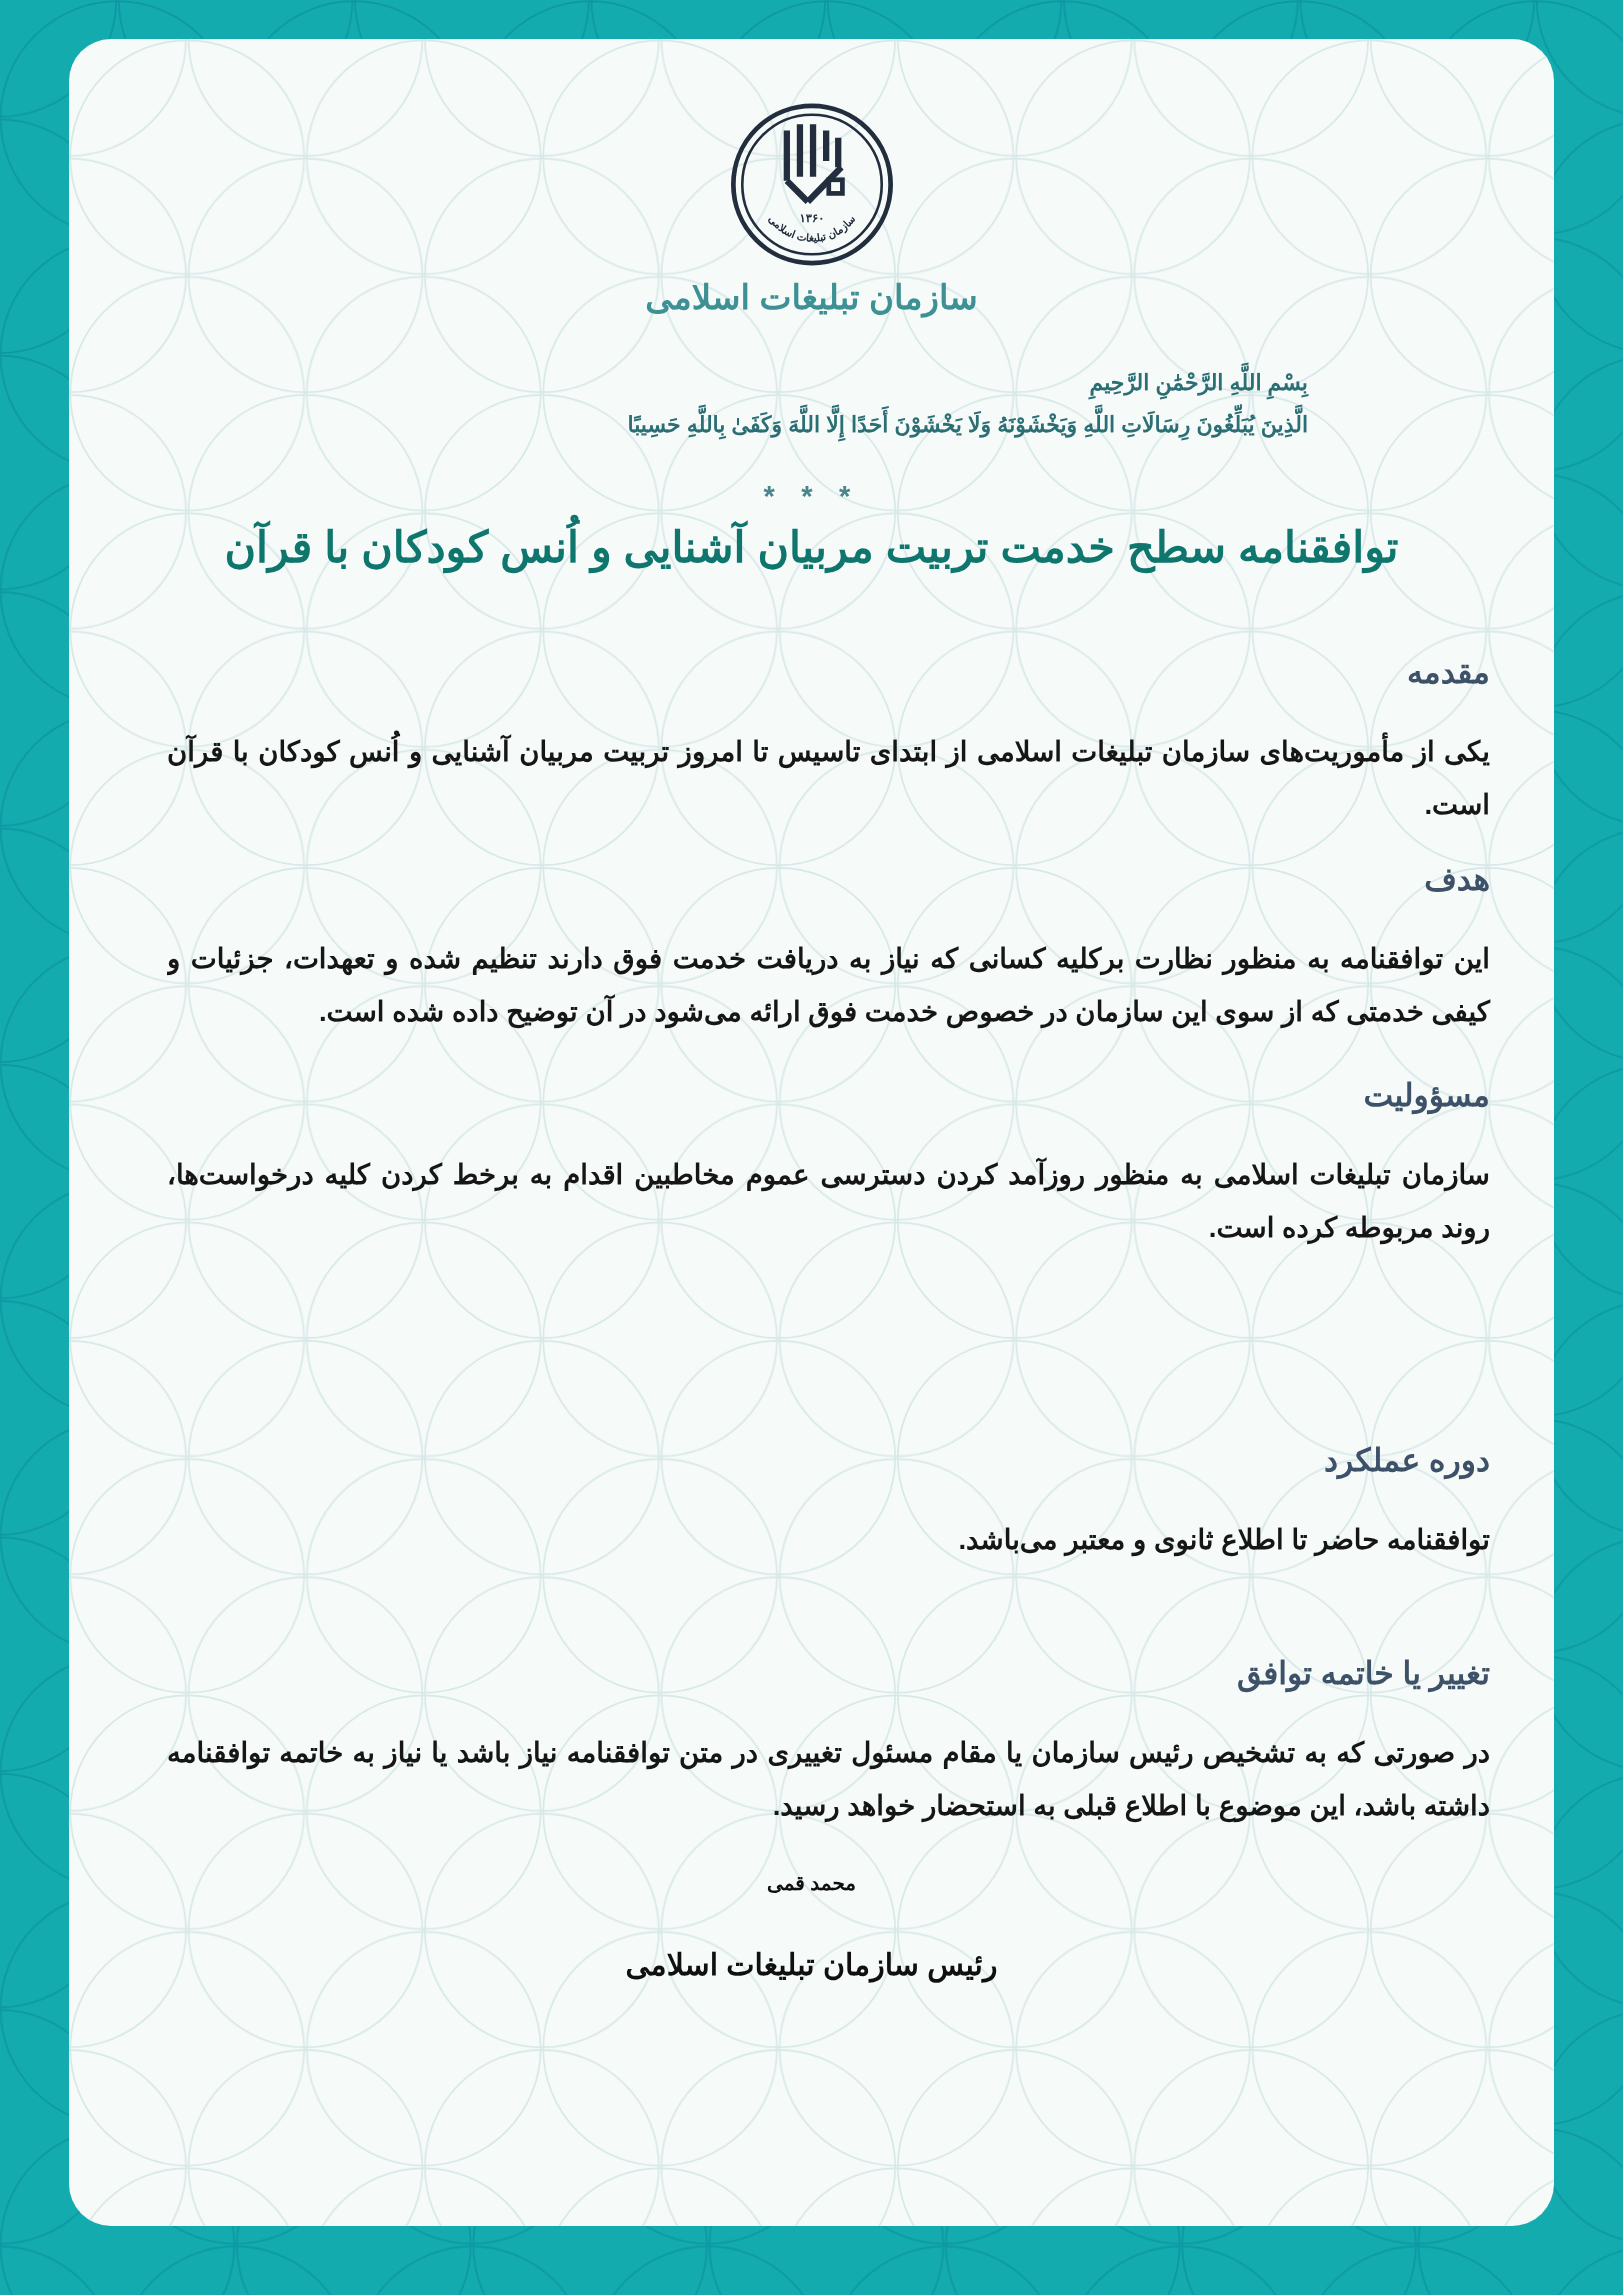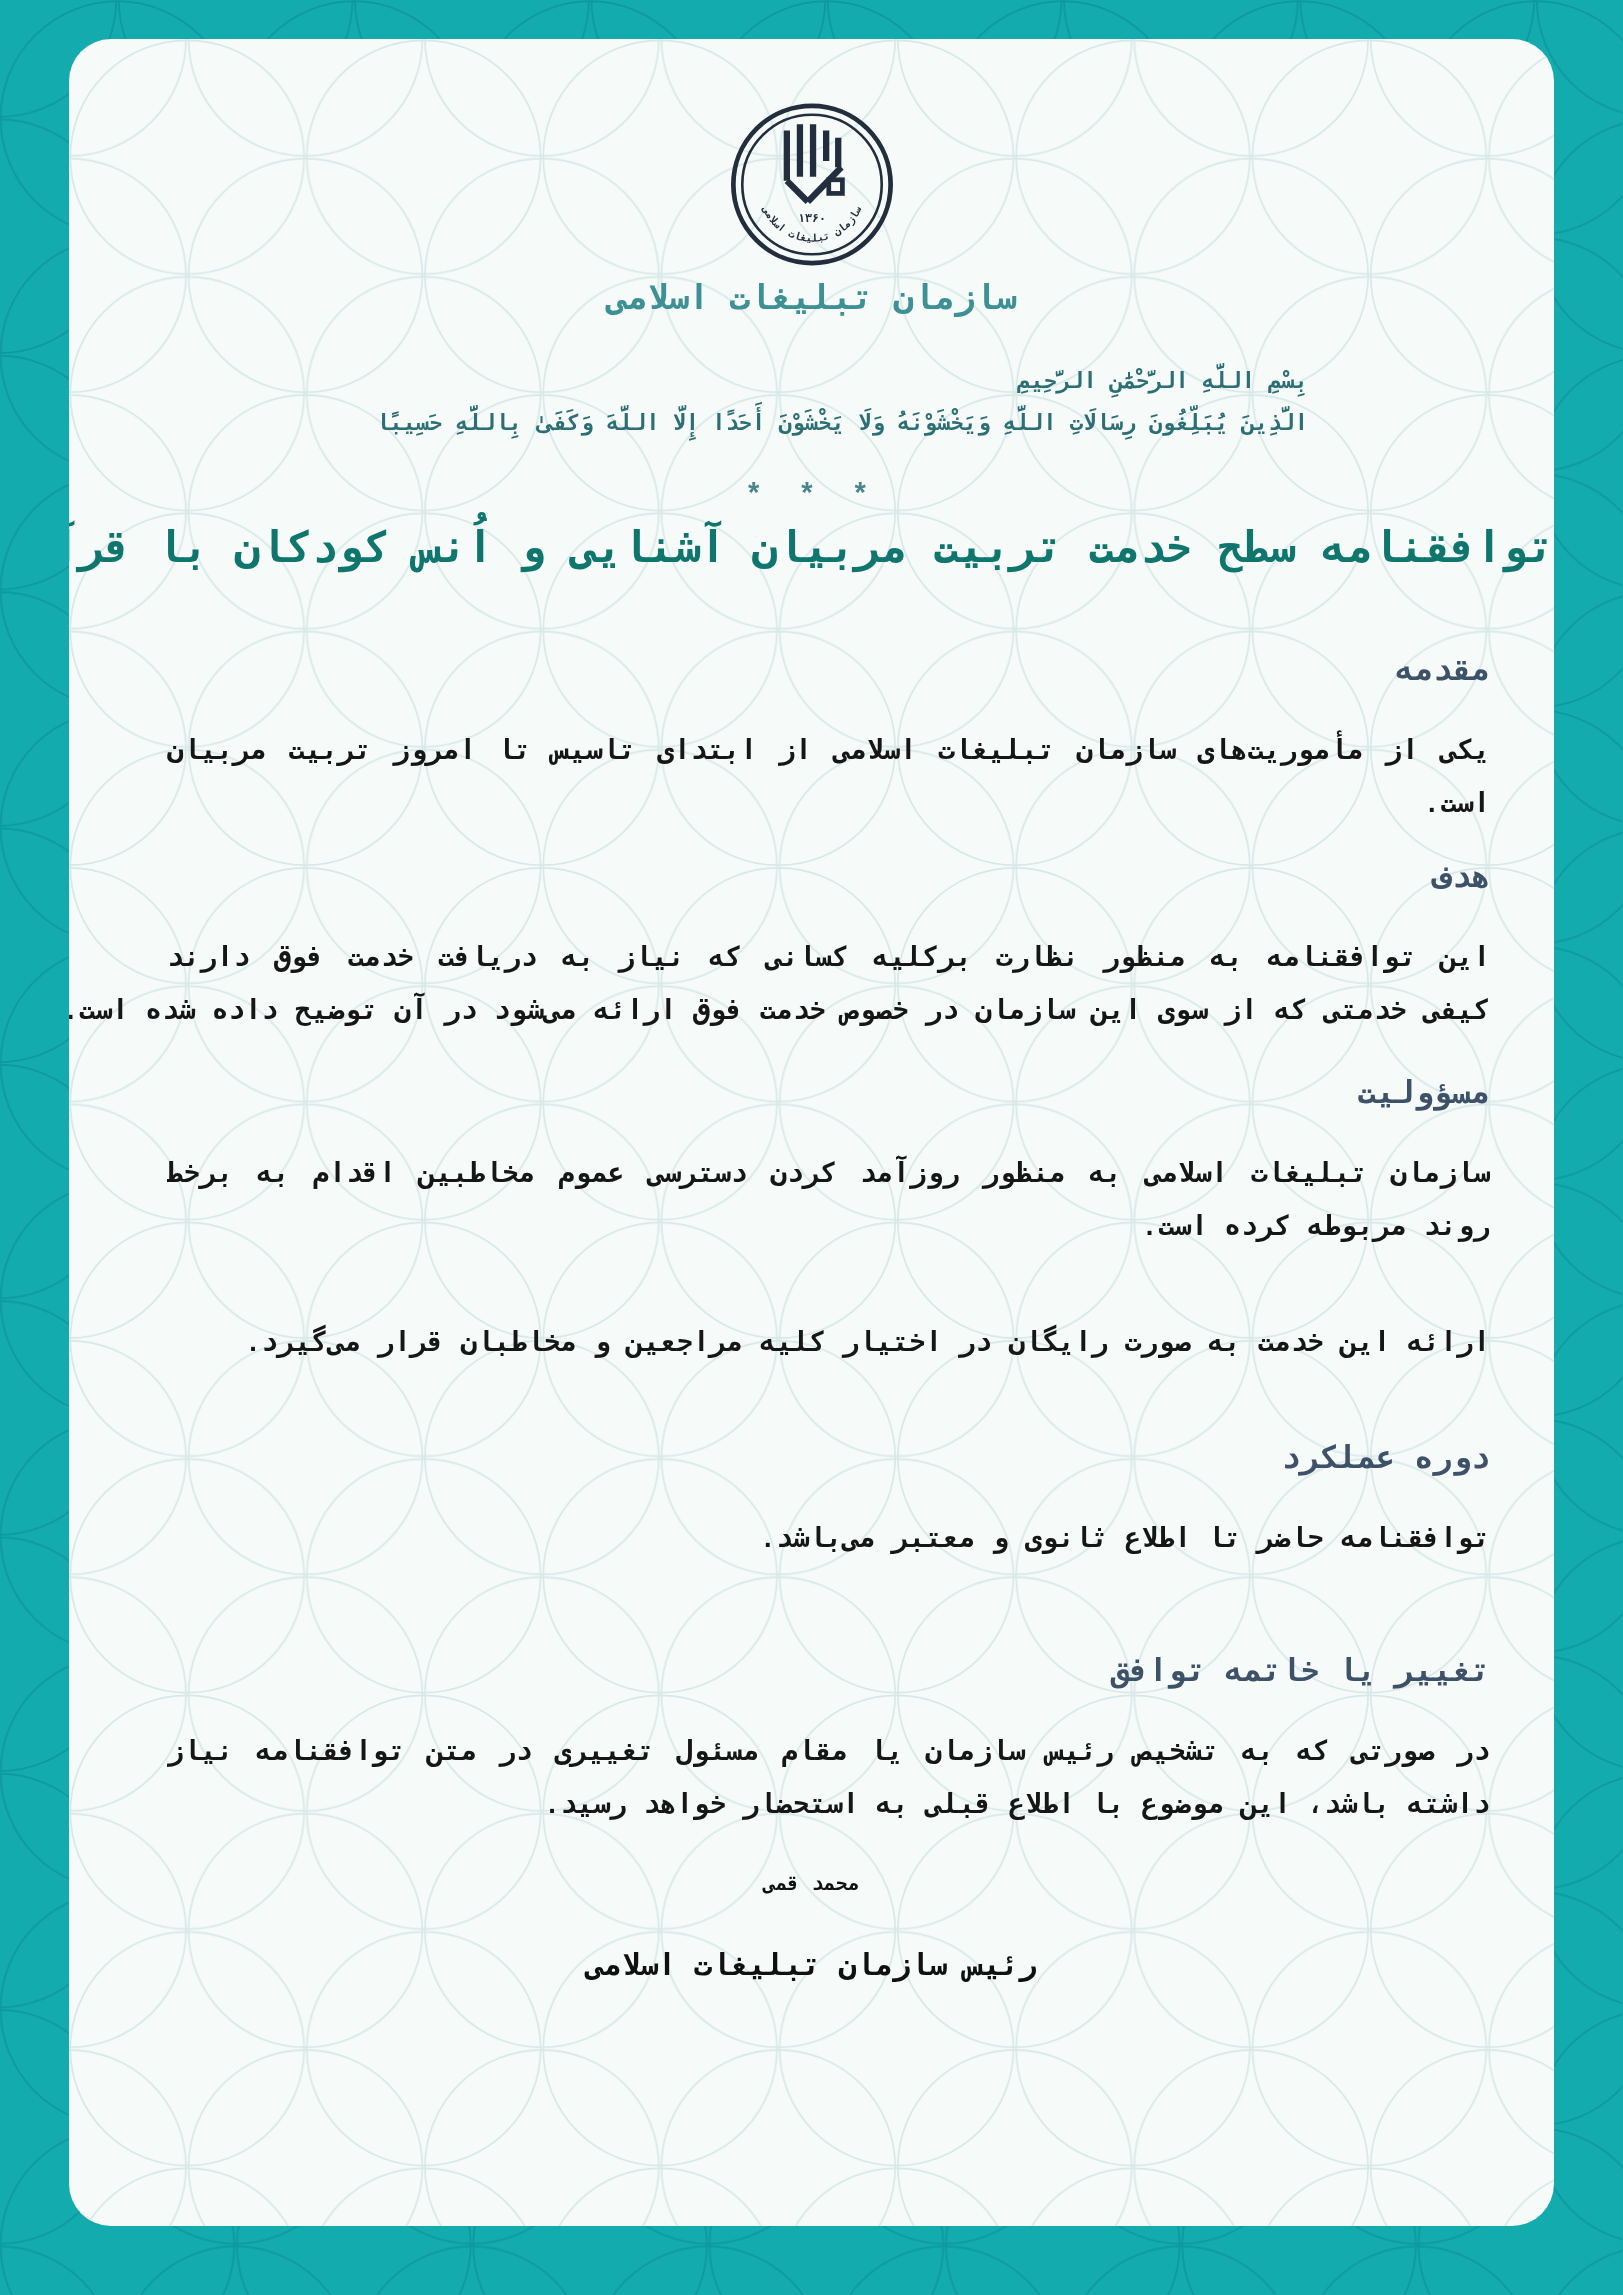--- a/index.html
+++ b/index.html
@@ -1,19 +1,19 @@
 <!DOCTYPE html>
 <html lang="fa" dir="rtl" style="font-size:10.5px"><head>
 <meta charset="utf-8">
 <style>
   html,body{margin:0;padding:0;background:#0e9ea3;}
   .page{
     position:relative;width:1624px;height:2295px;overflow:hidden;
     background:#14abaf;
-    font-family:Liberation Mono, monospace;
+    font-family:Liberation Sans, sans-serif;
     direction:rtl;
   }
   .fill-layer{position:absolute;left:0;top:0;width:100%;height:100%;}
   .card{
     position:absolute;left:70px;top:39px;width:1485px;height:2187px;
     background:#f6faf9;border-radius:42px;overflow:hidden;
   }
   .content{position:absolute;left:0;top:0;width:100%;height:100%;}
 
   .emblem{position:absolute;top:59px;left:50%;transform:translateX(-50%);width:173px;height:173px;}
@@ -152,23 +152,20 @@
 
   <div class="section" style="top: 1037px;">
     <div class="sec-heading">مسؤولیت</div>
     <div class="sec-par">
               <div class="par-line fill">سازمان تبلیغات اسلامی به منظور روزآمد کردن دسترسی عموم مخاطبین اقدام به برخط کردن کلیه درخواست‌ها، نیازها و</div>
               <div class="par-line end">روند مربوطه کرده است.</div>
             </div>
   </div>
 
   <div class="section" style="top: 1244px;">
-    <div class="sec-par">
-              <div class="par-line end">ارائه این خدمت به صورت رایگان در اختیار کلیه مراجعین و مخاطبان قرار می‌گیرد.</div>
-            </div>
   </div>
 
   <div class="section" style="top: 1402px;">
     <div class="sec-heading">دوره عملکرد</div>
     <div class="sec-par">
               <div class="par-line end">توافقنامه حاضر تا اطلاع ثانوی و معتبر می‌باشد.</div>
             </div>
   </div>
 
   <div class="section" style="top: 1575px; margin-top: 40px;">

